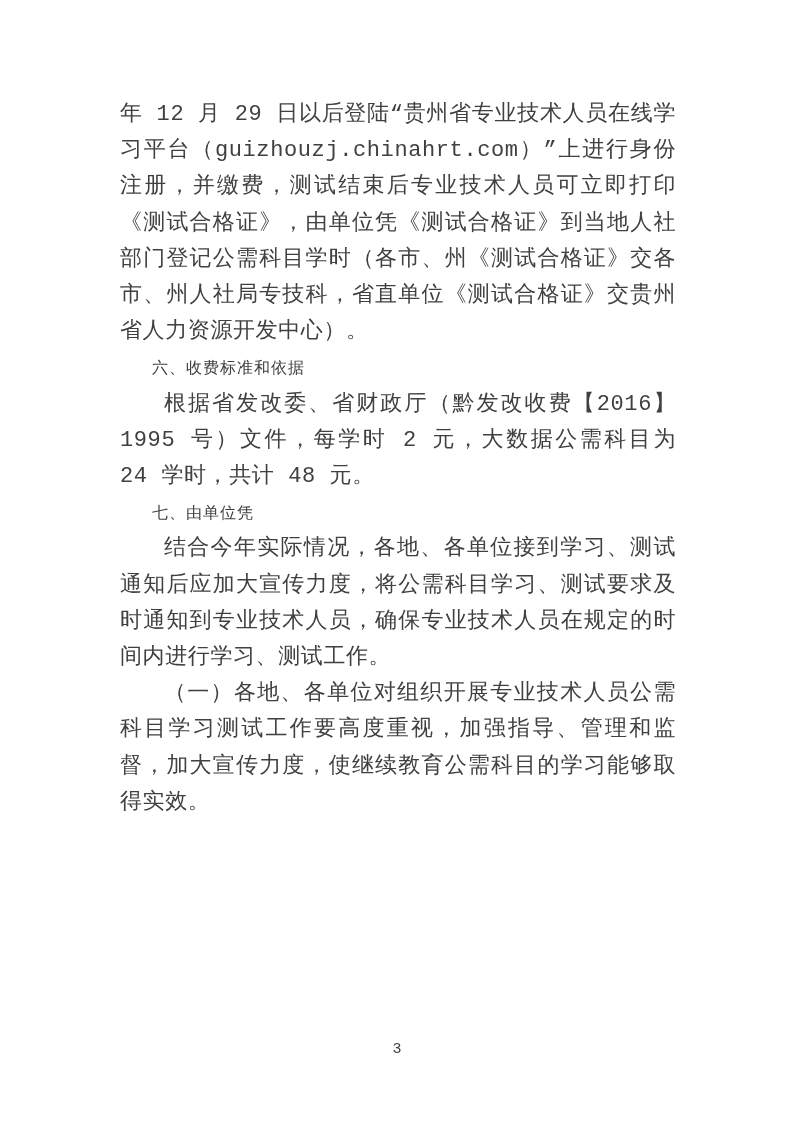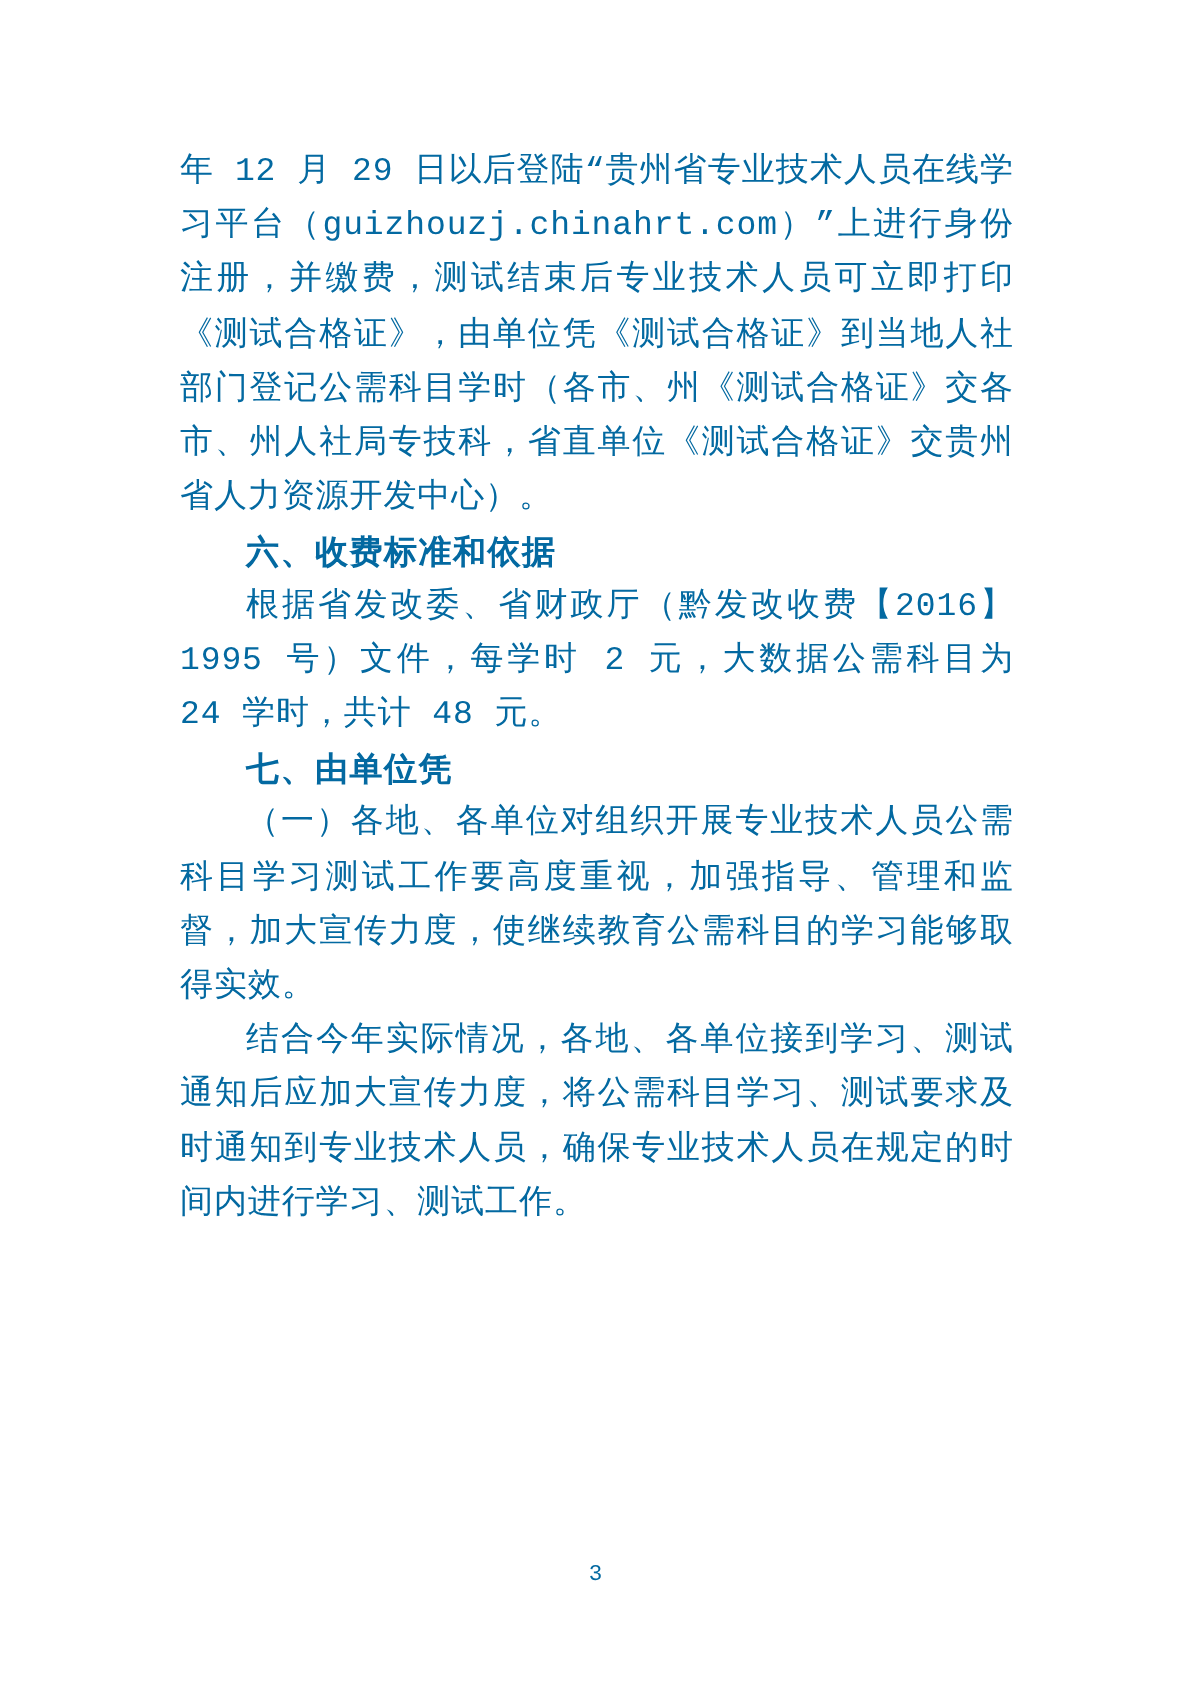--- a/index.html
+++ b/index.html
@@ -9,21 +9,21 @@
   body {
     width: 794px;
     height: 1123px;
     background: #ffffff;
   }
   .page {
     position: relative;
     width: 794px;
     height: 1123px;
     background: #ffffff;
-    color: #0369a1;
+    color: #404040;
     overflow: hidden;
     
     font-family: "Liberation Mono", "DejaVu Sans Mono", "Liberation Serif", serif;
   }
   .doc-body {
     position: absolute;
     left: 120px;
     top: 97px;
     width: 556px;
     font-size: 22px;
@@ -35,23 +35,23 @@
     margin: 0;
     padding: 0;
     text-indent: 2em;
   }
   .para.no-indent {
     text-indent: 0;
   }
   .heading {
     margin: 0;
     padding: 0;
-    font-size: 22px;
+    font-size: 16px;
     line-height: 36.2px;
-    font-weight: bold;
+    font-weight: normal;
     text-indent: 2em;
     font-family: "Liberation Sans", "DejaVu Sans", sans-serif;
     letter-spacing: 1px;
   }
   .page-footer {
     position: absolute;
     left: 0;
     top: 1040px;
     width: 794px;
     text-align: center;
@@ -62,17 +62,17 @@
 </style>
 </head>
 <body>
 
 <div class="page">
   <div class="doc-body">
     <p class="para no-indent">年 12 月 29 日以后登陆“贵州省专业技术人员在线学习平台（guizhouzj.chinahrt.com）”上进行身份注册，并缴费，测试结束后专业技术人员可立即打印《测试合格证》，由单位凭《测试合格证》到当地人社部门登记公需科目学时（各市、州《测试合格证》交各市、州人社局专技科，省直单位《测试合格证》交贵州省人力资源开发中心）。</p>
     <h2 class="heading">六、收费标准和依据</h2>
     <p class="para">根据省发改委、省财政厅（黔发改收费【2016】1995 号）文件，每学时 2 元，大数据公需科目为 24 学时，共计 48 元。</p>
     <h2 class="heading">七、由单位凭</h2>
+    <p class="para">结合今年实际情况，各地、各单位接到学习、测试通知后应加大宣传力度，将公需科目学习、测试要求及时通知到专业技术人员，确保专业技术人员在规定的时间内进行学习、测试工作。</p>
     <p class="para">（一）各地、各单位对组织开展专业技术人员公需科目学习测试工作要高度重视，加强指导、管理和监督，加大宣传力度，使继续教育公需科目的学习能够取得实效。</p>
-    <p class="para">结合今年实际情况，各地、各单位接到学习、测试通知后应加大宣传力度，将公需科目学习、测试要求及时通知到专业技术人员，确保专业技术人员在规定的时间内进行学习、测试工作。</p>
   </div>
   <div class="page-footer">3</div>
 </div>
 
 </body></html>

